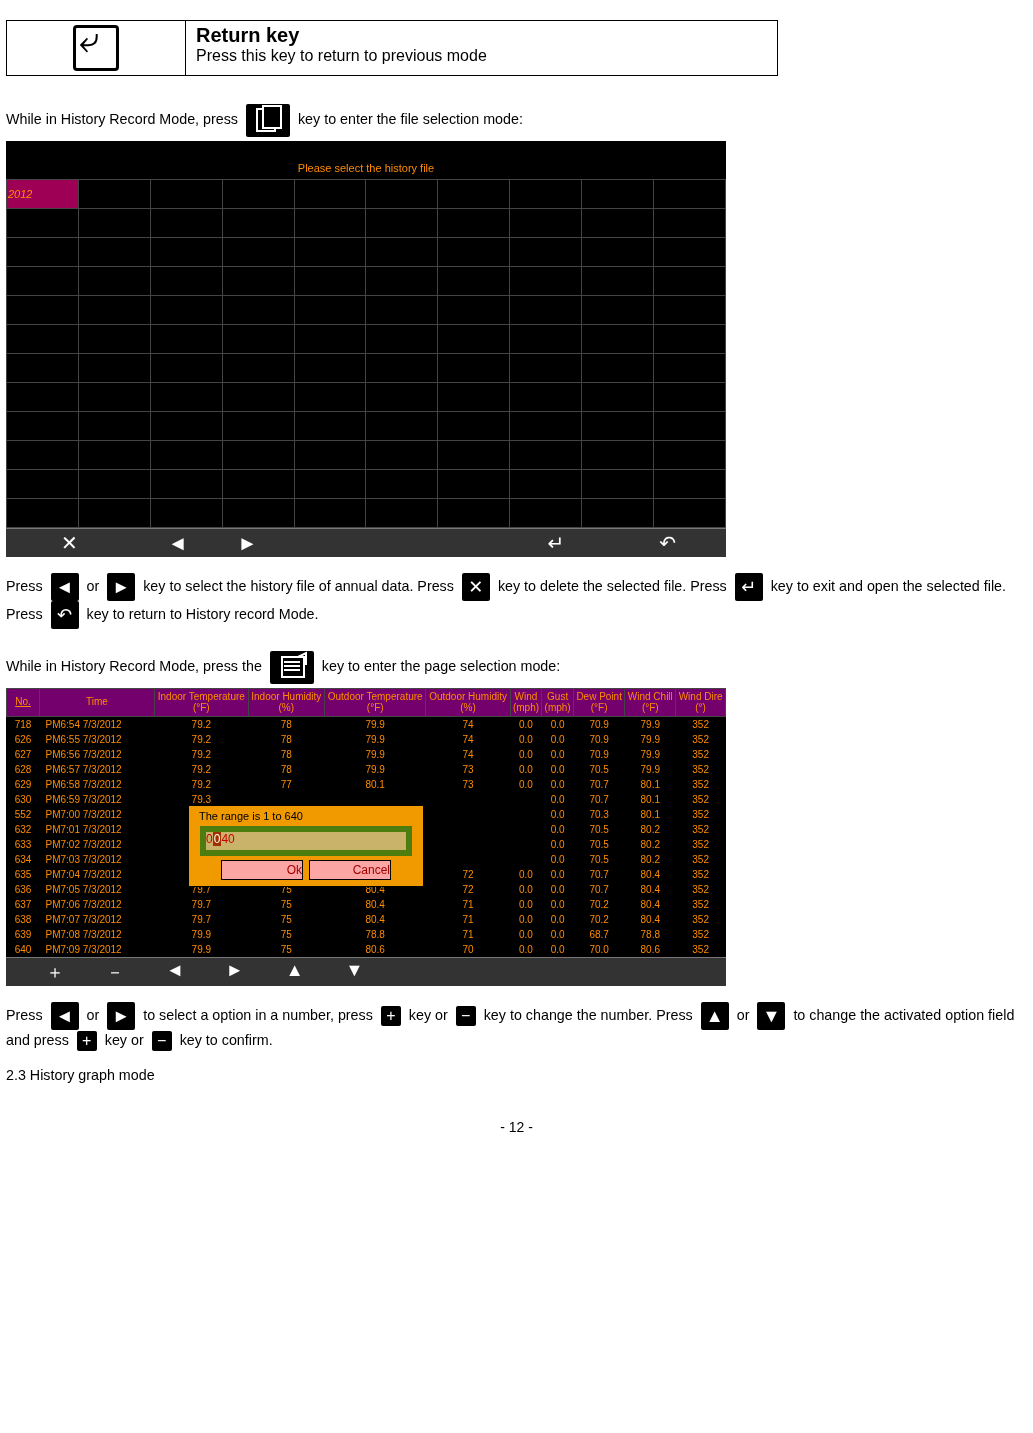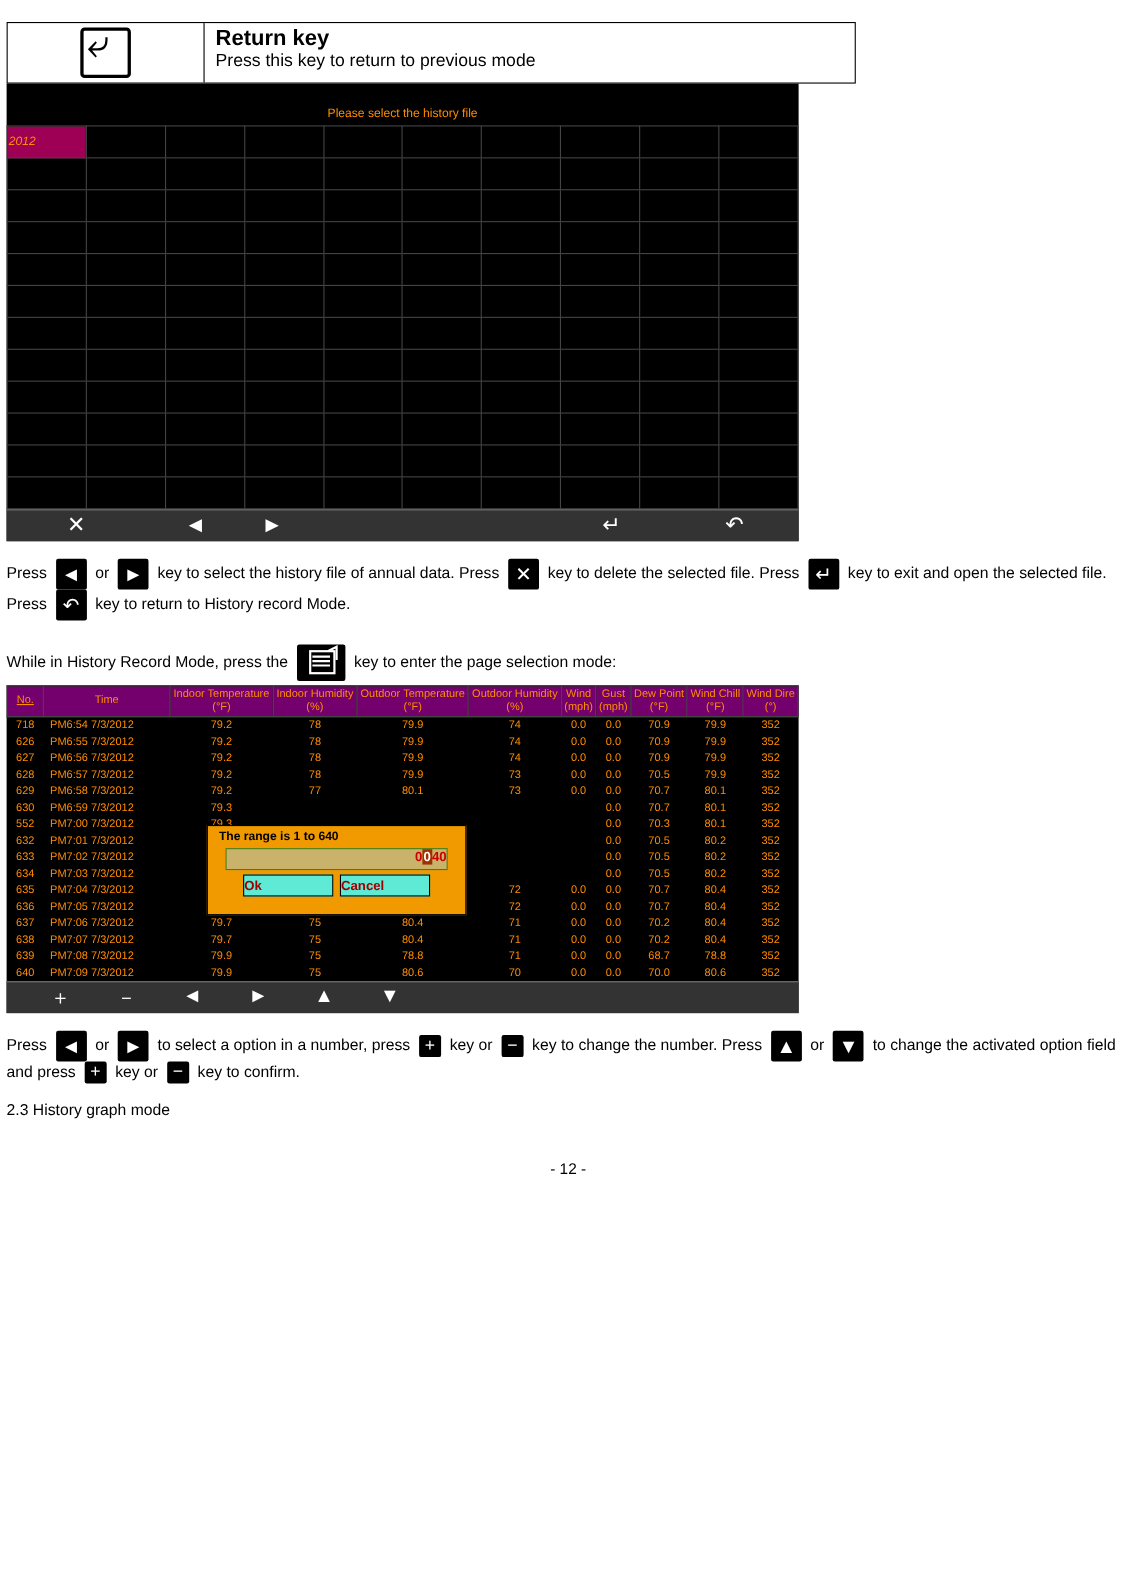--- a/index.html
+++ b/index.html
@@ -143,49 +143,48 @@
     border:0;
     padding:2px 2px;
     text-align:center;
   }
   .scr2 table.data td.time{text-align:left;padding-left:6px;}
 
   
   .scr2wrap{position:relative;width:720px;}
   .modal{
     position:absolute;
-    top:127px;left:182px;
+    top:117px;left:182px;
     width:234px;height:80px;
     background:#f09a00;
     border:1px solid #000;
     font-size:12px;
-    font-weight:bold;
   }
   .modal .mtxt{padding:4px 0 2px 10px; color:#000; font-size:11px;}
   .modal .minput{
     margin:2px auto 4px auto;
     width:200px;
     background:#c9b36a;
-    border:1px solid #4d7c0f;
+    border:6px solid #4d7c0f;
     height:18px;
-    text-align:right;
+    text-align:left;
     font-size:12px;
     color:#c00;
     position:relative;
   }
   .modal .minput .num{}
   .modal .minput .num .sel{
     background:#a03000;color:#fff;padding:0 1px;
   }
   .modal .mbtns{display:flex;gap:6px;justify-content:center;margin-top:2px;}
   .modal .mbtns .mb{
-    background:#5eead4;
+    background:#fca5a5;
     border:1px solid #000;
     width:80px;height:18px;
-    text-align:left;
+    text-align:right;
     font-size:12px;
     color:#a00000;
     line-height:18px;
     cursor:pointer;
   }
   .toolbar2{
     background:#333;
     border-top:1px solid #777;
     height:28px;
     display:flex;
@@ -210,20 +209,25 @@
   <div class="retbox">
     <div class="iconcell">
       <div class="bigreturn"></div>
     </div>
     <div class="txtcell">
       <div class="ttl">Return key</div>
       <div class="sub">Press this key to return to previous mode</div>
     </div>
   </div>
 
+  <div class="para">
+    <span>While in History Record Mode, press </span>
+    <span class="inlineicon lg pages"></span>
+    <span> key to enter the file selection mode:</span>
+  </div>
 
   <div class="scr1">
     <div class="title">Please select the history file</div>
     <table class="grid">
       <tbody id="grid-body">
           <tr>
             <td class="sel">2012</td>
             <td></td>
             <td></td>
             <td></td>

